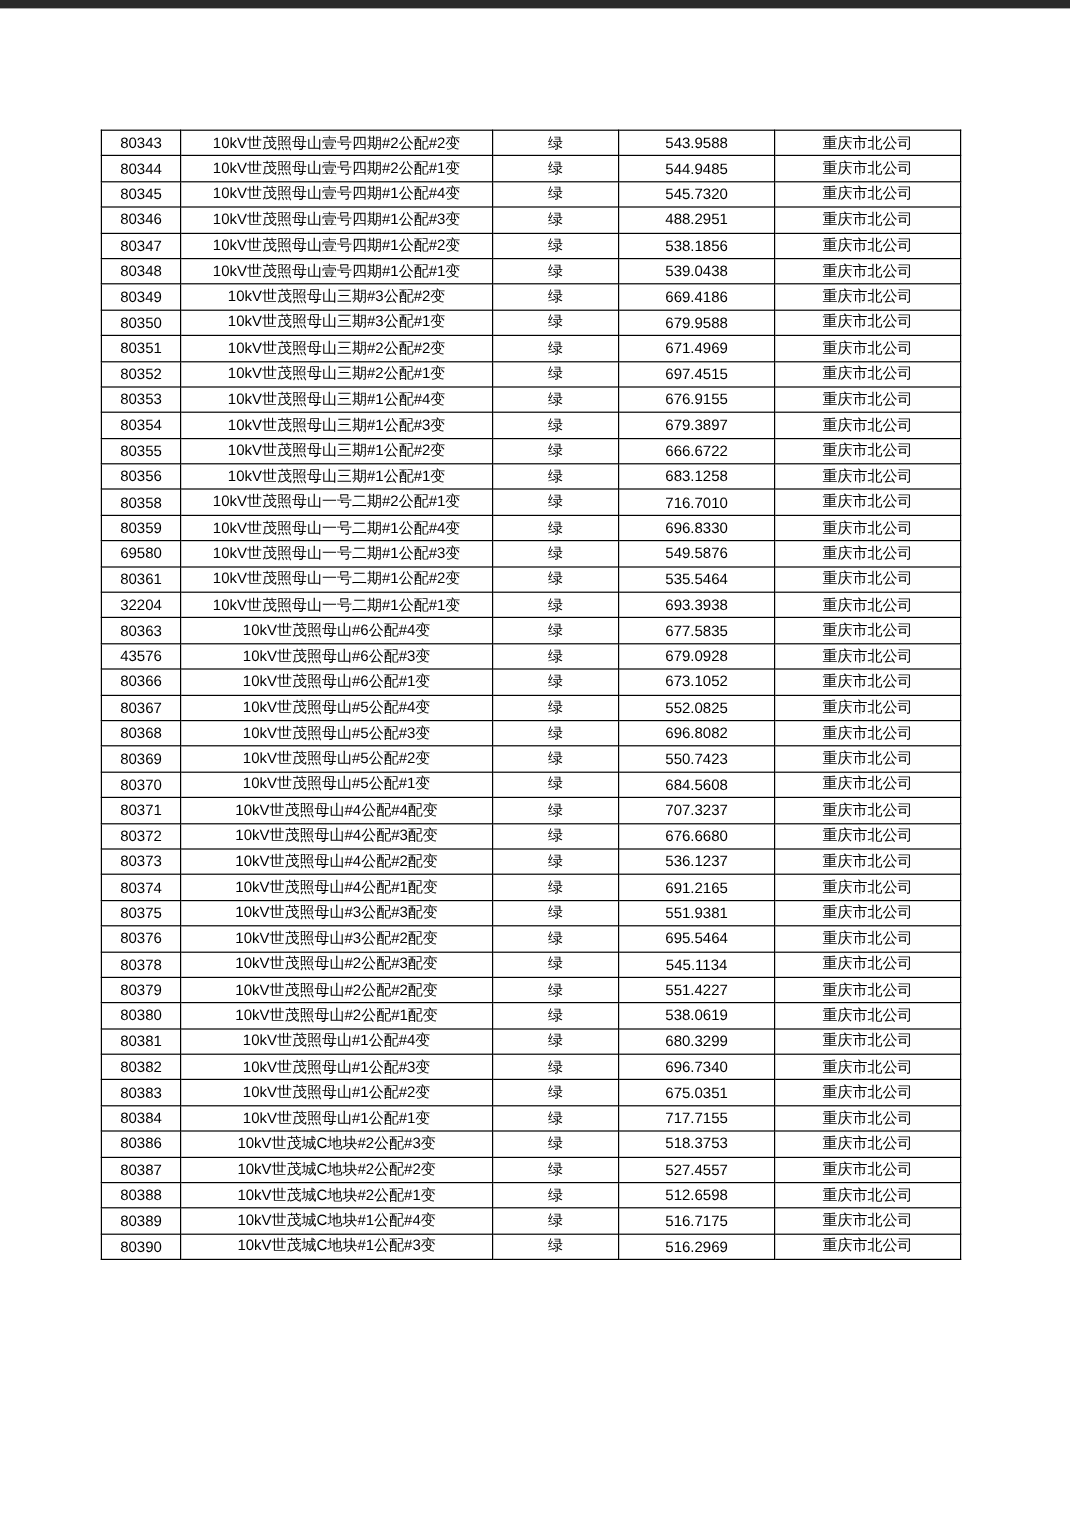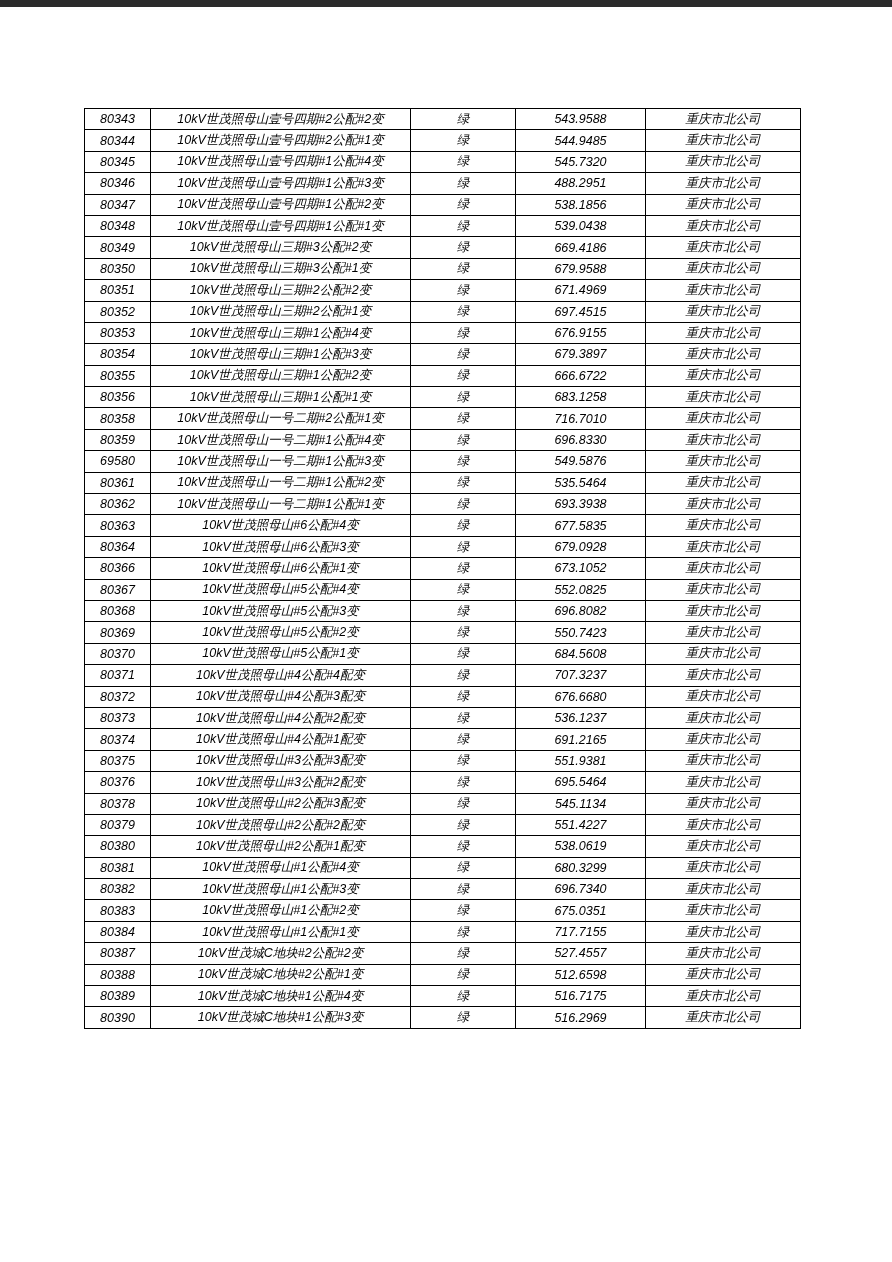--- a/index.html
+++ b/index.html
@@ -7,21 +7,20 @@
     padding: 0;
     background: #ffffff;
     font-family: "Liberation Sans", "DejaVu Sans", sans-serif;
   }
   .page {
     position: relative;
     width: 892px;
     height: 1262px;
     background: #ffffff;
     overflow: hidden;
-    font-style: italic;
   }
   .top-strip {
     position: absolute;
     left: 0;
     top: 0;
     width: 892px;
     height: 7px;
     background: #2b2b2b;
   }
   .doc-table-wrap {
@@ -189,35 +188,35 @@
     <td>重庆市北公司</td>
   </tr>
           <tr>
     <td>80361</td>
     <td>10kV世茂照母山一号二期#1公配#2变</td>
     <td>绿</td>
     <td>535.5464</td>
     <td>重庆市北公司</td>
   </tr>
           <tr>
-    <td>80362</td>
+    <td>32204</td>
     <td>10kV世茂照母山一号二期#1公配#1变</td>
     <td>绿</td>
     <td>693.3938</td>
     <td>重庆市北公司</td>
   </tr>
           <tr>
     <td>80363</td>
     <td>10kV世茂照母山#6公配#4变</td>
     <td>绿</td>
     <td>677.5835</td>
     <td>重庆市北公司</td>
   </tr>
           <tr>
-    <td>80364</td>
+    <td>43576</td>
     <td>10kV世茂照母山#6公配#3变</td>
     <td>绿</td>
     <td>679.0928</td>
     <td>重庆市北公司</td>
   </tr>
           <tr>
     <td>80366</td>
     <td>10kV世茂照母山#6公配#1变</td>
     <td>绿</td>
     <td>673.1052</td>
@@ -333,20 +332,27 @@
     <td>10kV世茂照母山#1公配#2变</td>
     <td>绿</td>
     <td>675.0351</td>
     <td>重庆市北公司</td>
   </tr>
           <tr>
     <td>80384</td>
     <td>10kV世茂照母山#1公配#1变</td>
     <td>绿</td>
     <td>717.7155</td>
+    <td>重庆市北公司</td>
+  </tr>
+          <tr>
+    <td>80386</td>
+    <td>10kV世茂城C地块#2公配#3变</td>
+    <td>绿</td>
+    <td>518.3753</td>
     <td>重庆市北公司</td>
   </tr>
           <tr>
     <td>80387</td>
     <td>10kV世茂城C地块#2公配#2变</td>
     <td>绿</td>
     <td>527.4557</td>
     <td>重庆市北公司</td>
   </tr>
           <tr>

